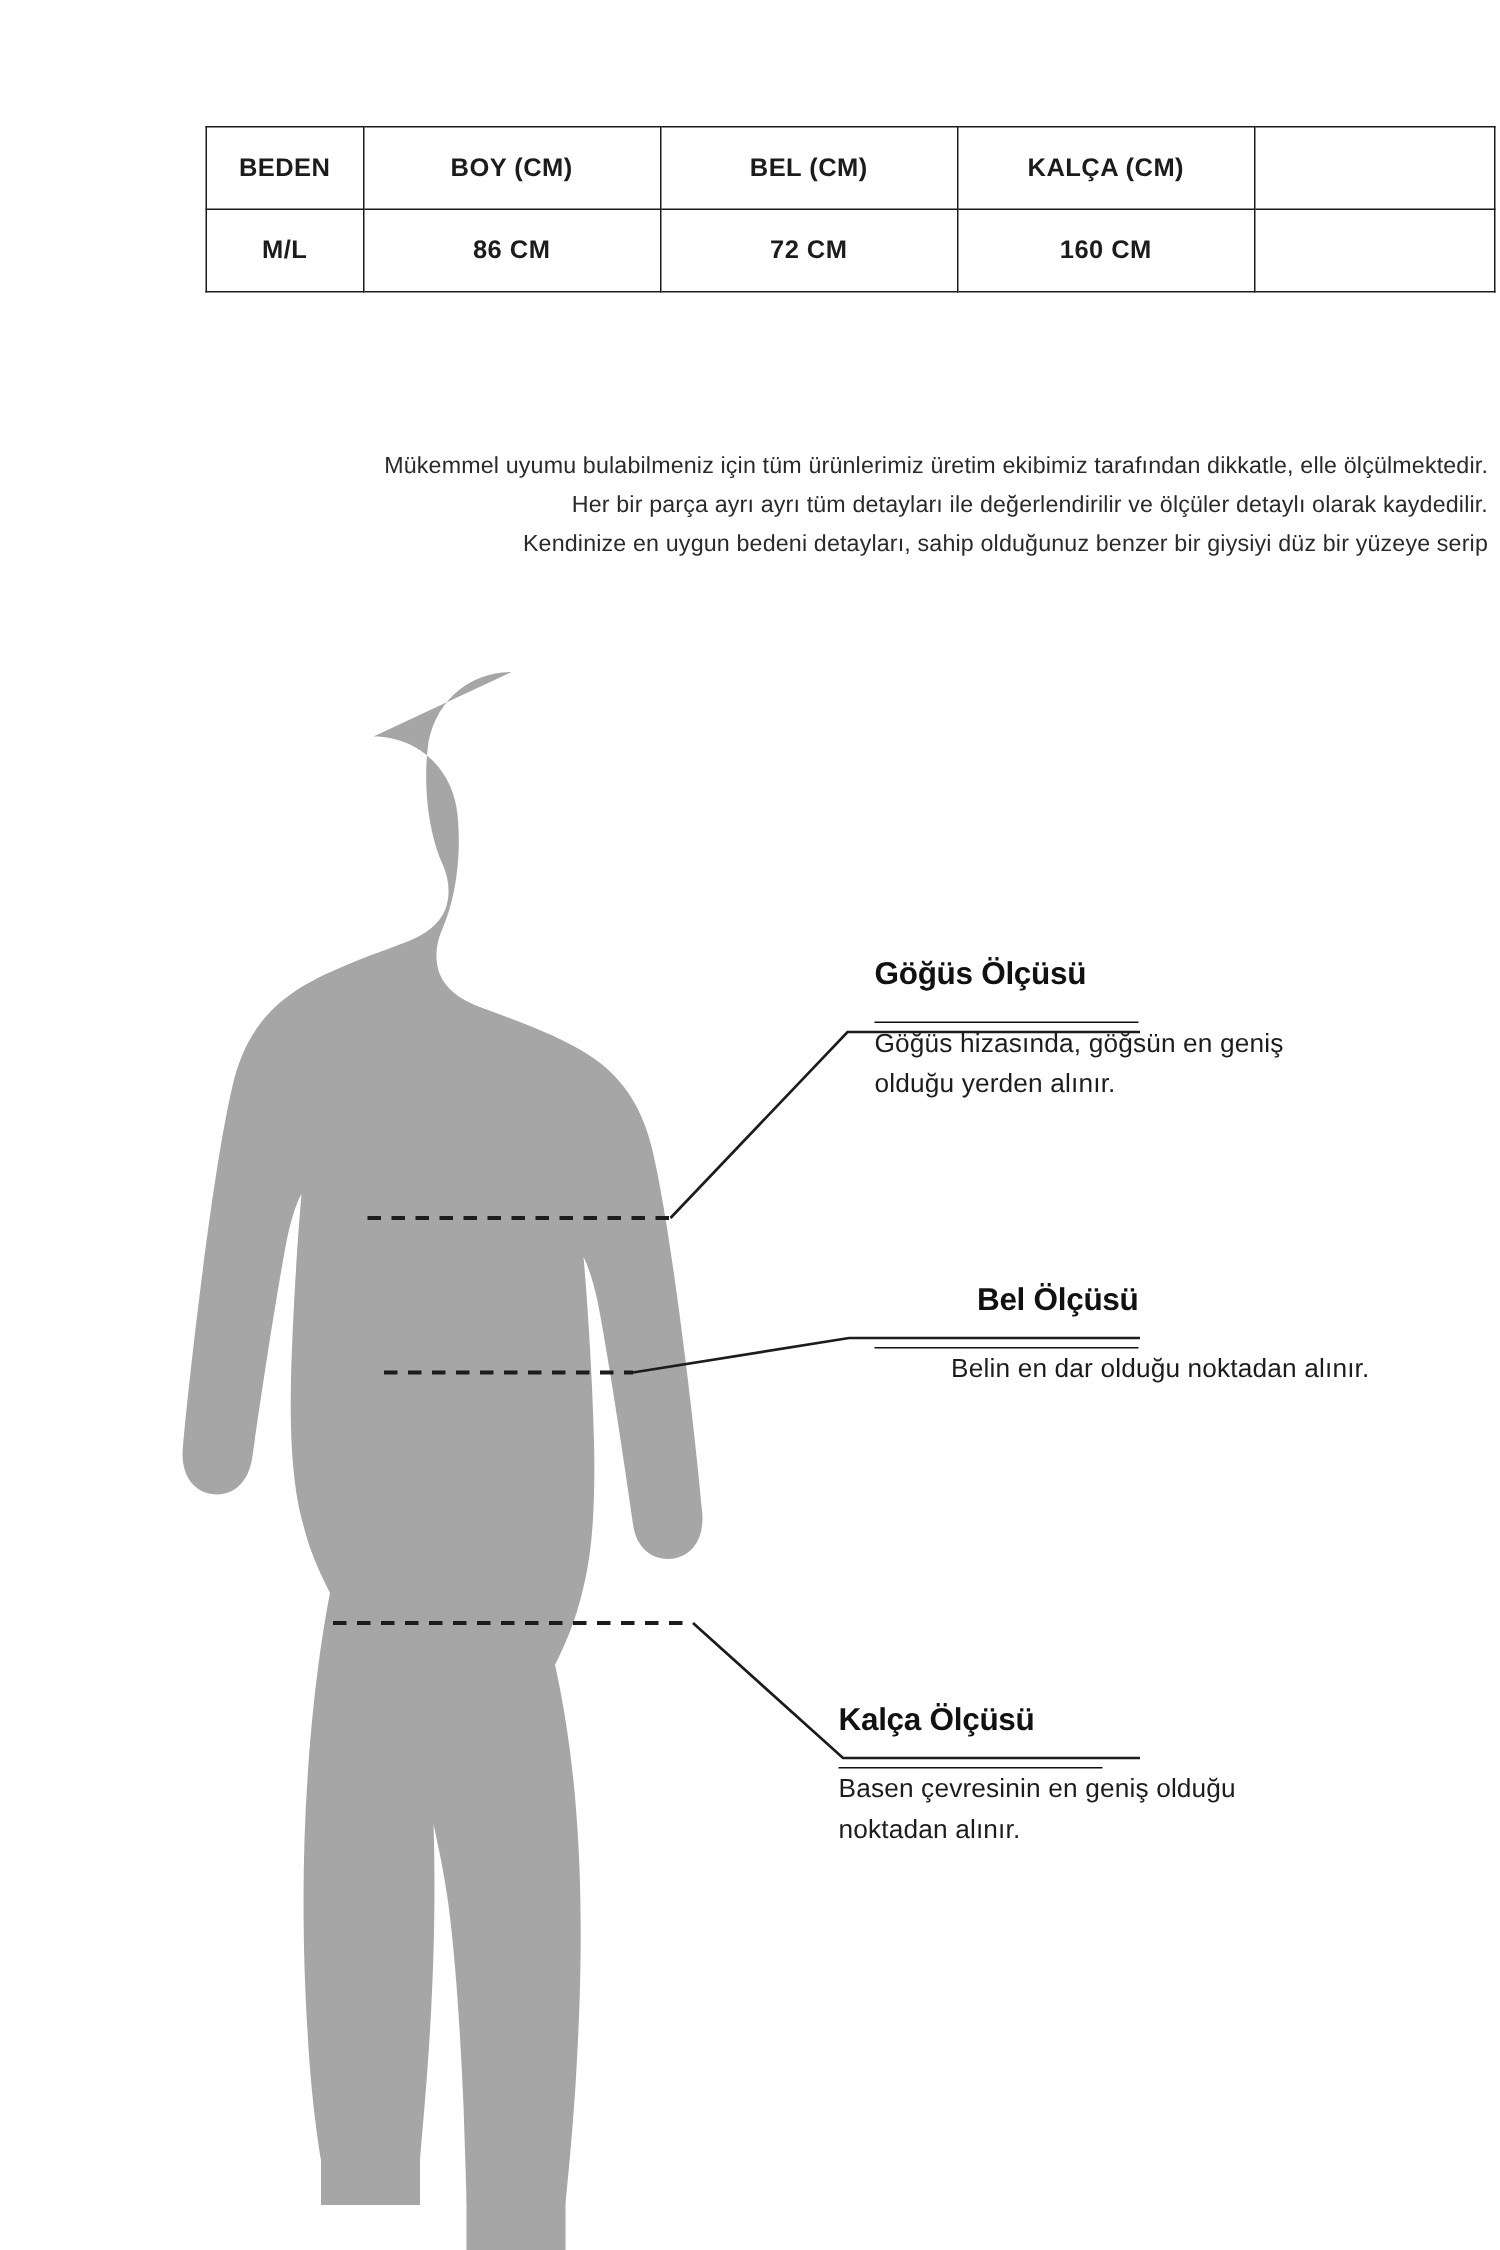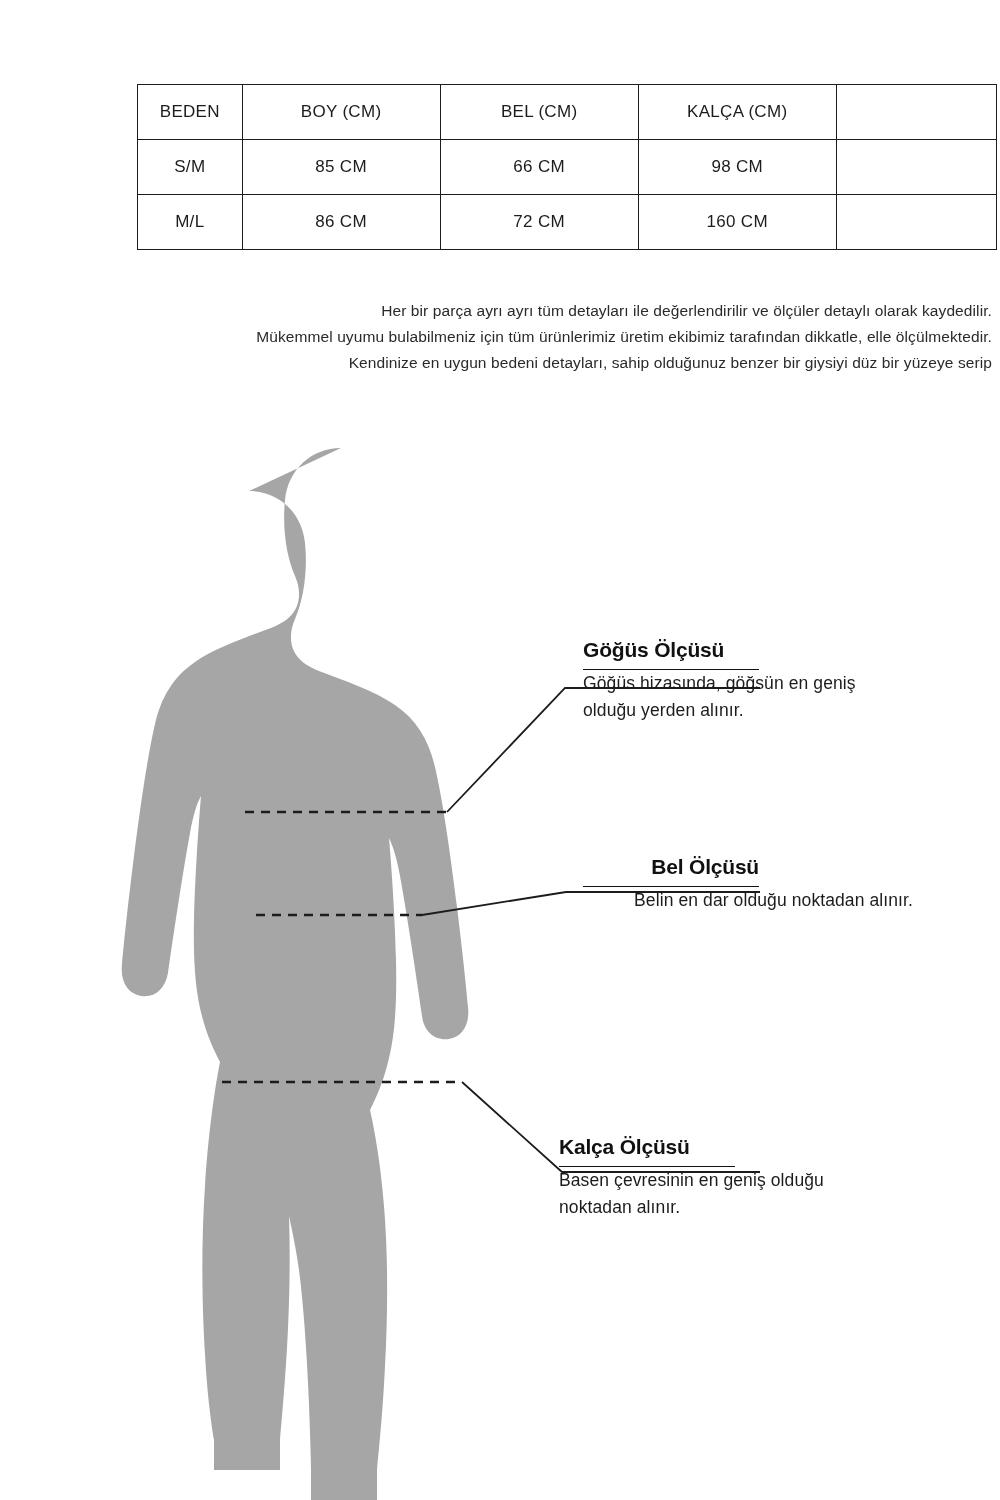--- a/index.html
+++ b/index.html
@@ -27,21 +27,21 @@
     border-collapse: collapse;
     width: 860px;
     table-layout: fixed;
   }
   table.size-table th,
   table.size-table td {
     border: 1px solid #1c1c1c;
     height: 52px;
     text-align: center;
     vertical-align: middle;
-    font-weight: 400;
+    font-weight: 700;
     font-size: 17px;
     letter-spacing: 0.3px;
     color: #1c1c1c;
   }
   table.size-table col.c0 { width: 94px; }
   table.size-table col.c1 { width: 178px; }
   table.size-table col.c2 { width: 178px; }
   table.size-table col.c3 { width: 178px; }
   table.size-table col.c4 { width: 144px; }
 
@@ -74,21 +74,21 @@
   
   .callout {
     position: absolute;
     width: 330px;
   }
   .callout .c-title {
     font-size: 21px;
     font-weight: 700;
     letter-spacing: -0.2px;
     color: #111111;
-    padding-bottom: 7px;
+    padding-bottom: 19px;
     border-bottom: 1.5px solid #111111;
     display: block;
     width: 176px;
   }
   .callout .c-body {
     font-size: 17.5px;
     line-height: 27px;
     color: #1c1c1c;
     letter-spacing: 0.1px;
   }
@@ -112,40 +112,33 @@
       <tr>
         <th>BEDEN</th>
         <th>BOY (CM)</th>
         <th>BEL (CM)</th>
         <th>KALÇA (CM)</th>
         <th></th>
       </tr>
     </thead>
     <tbody>
       <tr>
-        <td>S/M</td>
-        <td>85 CM</td>
-        <td>66 CM</td>
-        <td>98 CM</td>
-        <td></td>
-      </tr>
-      <tr>
         <td>M/L</td>
         <td>86 CM</td>
         <td>72 CM</td>
         <td>160 CM</td>
         <td></td>
       </tr>
     </tbody>
   </table>
 </div>
 
 <div class="note">
+  <p>Mükemmel uyumu bulabilmeniz için tüm ürünlerimiz üretim ekibimiz tarafından dikkatle, elle ölçülmektedir.</p>
   <p>Her bir parça ayrı ayrı tüm detayları ile değerlendirilir ve ölçüler detaylı olarak kaydedilir.</p>
-  <p>Mükemmel uyumu bulabilmeniz için tüm ürünlerimiz üretim ekibimiz tarafından dikkatle, elle ölçülmektedir.</p>
   <p>Kendinize en uygun bedeni detayları, sahip olduğunuz benzer bir giysiyi düz bir yüzeye serip</p>
 </div>
 
 <div class="figure-area">
   <svg width="1000" height="1070" viewBox="0 0 1000 1070" xmlns="http://www.w3.org/2000/svg">
 
     <g>
       <path fill="#a6a6a6" d="
         M341,18
         c-30,0 -53,22 -56,52

